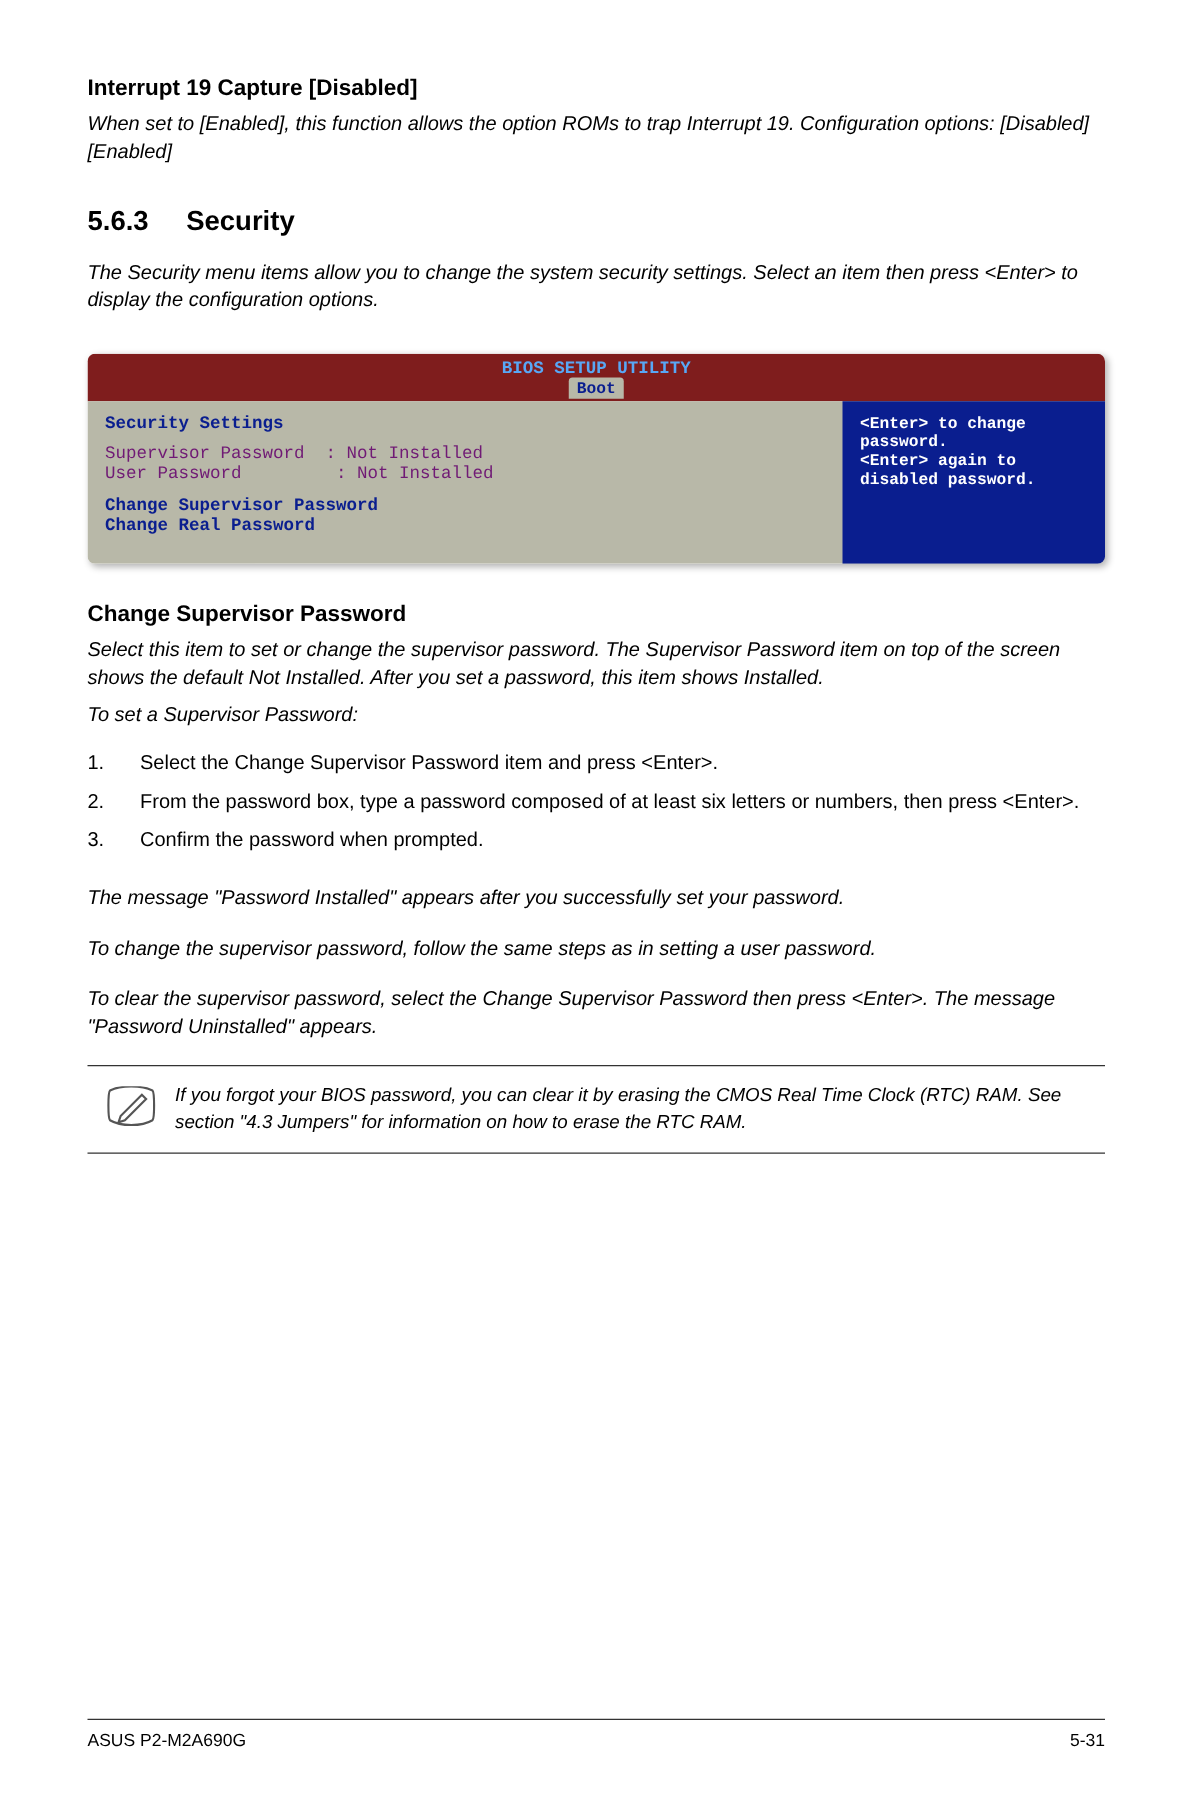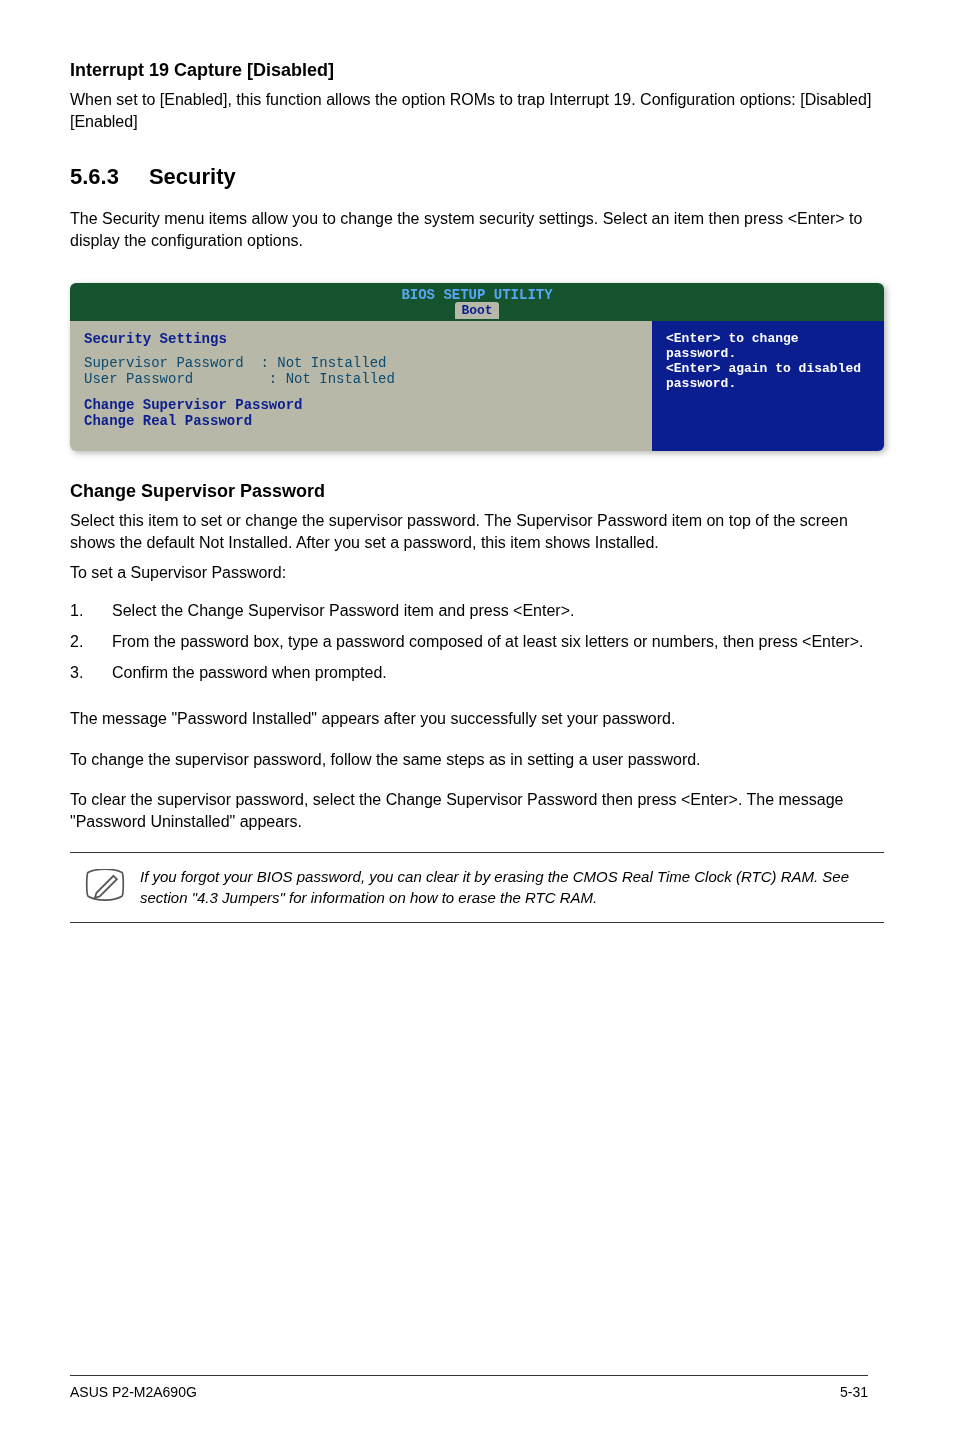--- a/index.html
+++ b/index.html
@@ -14,20 +14,21 @@
   }
   .section-sub {
     font-weight: bold;
     font-size: 18px;
     margin-bottom: 8px;
   }
   .body-text {
     font-size: 16px;
     line-height: 1.4;
     margin-bottom: 30px;
+    font-style: italic;
   }
   .h2-row {
     display: flex;
     align-items: baseline;
     margin-bottom: 18px;
   }
   .h2-num {
     font-weight: bold;
     font-size: 22px;
     margin-right: 30px;
@@ -37,21 +38,21 @@
     font-size: 22px;
   }
   .bios-box {
     margin: 20px 0 30px 0;
     border-radius: 6px;
     overflow: hidden;
     box-shadow: 2px 2px 6px rgba(0,0,0,.3);
     width: 100%;
   }
   .bios-titlebar {
-    background: #14532d;
+    background: #7f1d1d;
     color: #58a7f5;
     font-family: "Courier New", monospace;
     font-weight: bold;
     font-size: 14px;
     text-align: center;
     padding: 4px 0 2px;
   }
   .bios-tab {
     background: #b8b8a8;
     font-family: "Courier New", monospace;
@@ -67,35 +68,35 @@
     display: flex;
     background: #b8b8a8;
   }
   .bios-left {
     flex: 1;
     padding: 10px 14px 22px;
     font-family: "Courier New", monospace;
     font-size: 14px;
   }
   .bios-right {
-    width: 232px;
+    width: 210px;
     background: #0a1e8f;
     color: #fff;
     padding: 10px 14px;
     font-family: "Courier New", monospace;
     font-size: 13px;
     font-weight: bold;
   }
   .bios-heading {
     color: #0a1e8f;
     font-weight: bold;
     margin-bottom: 8px;
   }
   .bios-grey {
-    color: #0c4a6e;
+    color: #701a75;
   }
   .bios-highlight {
     color: #0a1e8f;
     font-weight: bold;
     margin-top: 10px;
   }
   ol.steps {
     list-style: none;
     margin: 0 0 24px 0;
     counter-reset: step;
@@ -130,21 +131,21 @@
   .note-text {
     flex: 1;
     font-size: 15px;
     line-height: 1.38;
     font-style: italic;
   }
   .footer {
     position: absolute;
     bottom: 38px;
     left: 70px;
-    right: 86px;
+    right: 70px;
     border-top: 1px solid #333;
     padding-top: 8px;
     display: flex;
     justify-content: space-between;
     font-size: 14px;
   }
 </style>
 </head>
 <body>
 

